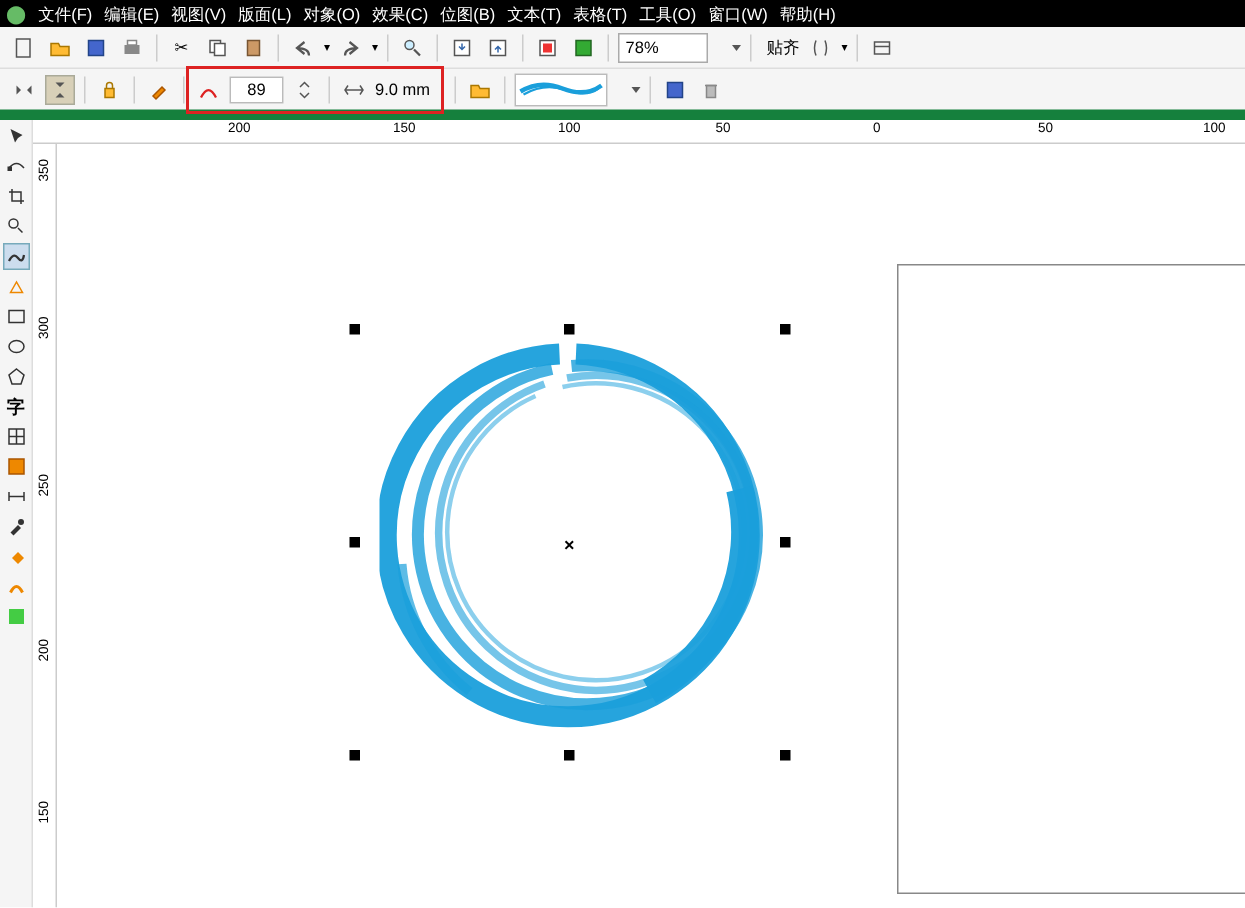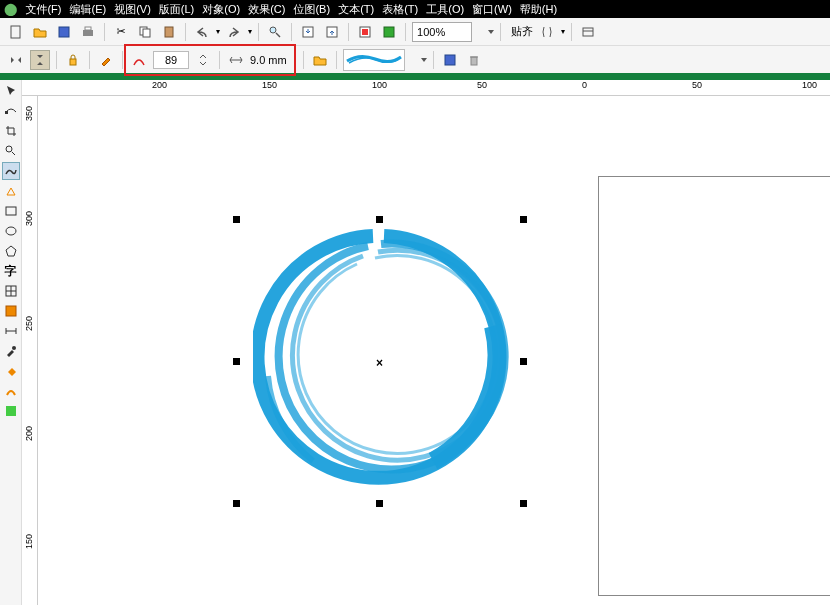--- a/index.html
+++ b/index.html
@@ -126,21 +126,21 @@
         <rect x="4" y="4" width="6" height="6" fill="#e33"></rect>
       </svg>
     </button>
   <button class="tb-btn">
       <svg width="14" height="14">
         <rect x="2" y="2" width="10" height="10" fill="#3a3" stroke="#262"></rect>
       </svg>
     </button>
   <div class="sep"></div>
   <div class="zoom-box">
-    <span>100%</span>
+    <span>78%</span>
   </div>
   <span class="zoom-dd"></span>
   <div class="sep"></div>
   <span class="paste-label">贴齐</span>
   <button class="tb-btn">
       <svg width="14" height="14">
         <path d="M4 2 Q2 7 4 12 M10 2 Q12 7 10 12" fill="none" stroke="#555"></path>
       </svg>
     </button>
   <span style="font-size:8px;">▾</span>

